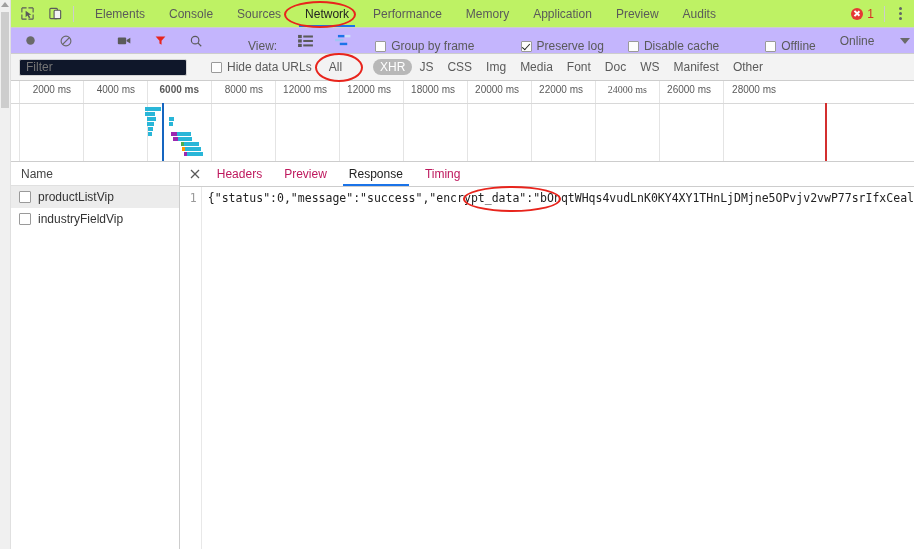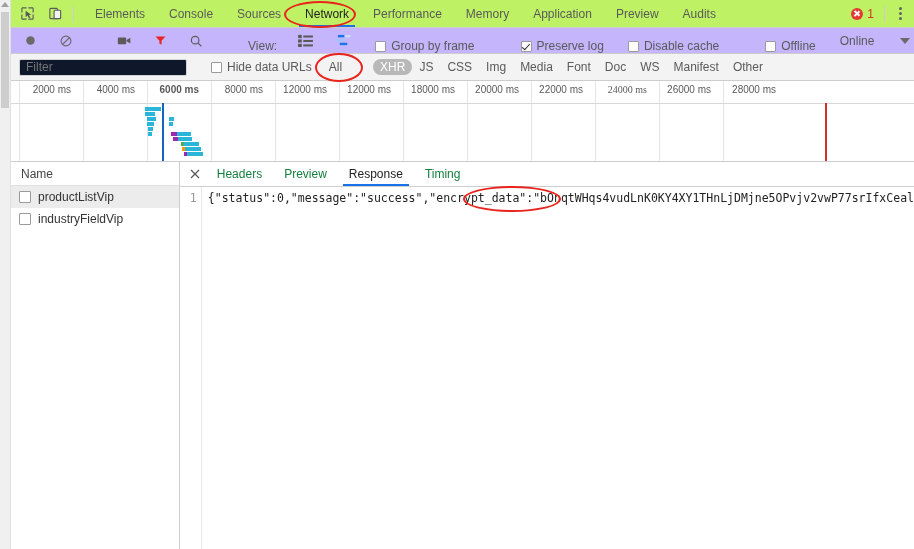--- a/index.html
+++ b/index.html
@@ -281,21 +281,21 @@
   .close-x {
     width: 22px; height: 22px;
     display: flex; align-items: center; justify-content: center;
     color: #5a5a5a; font-size: 13px; cursor: pointer;
   }
   .dtab {
     position: relative;
     height: 24px;
     padding: 0 11px;
     display: flex; align-items: center;
-    font-size: 12px; color: #15803d;
+    font-size: 12px; color: #be185d;
     cursor: pointer;
   }
   .dtab.active { color: #222; }
   .dtab.active::after {
     content: "";
     position: absolute; left: 5px; right: 5px; bottom: 0;
     height: 2px; background: #1a73e8;
   }
   .resp-body {
     flex: 1;

